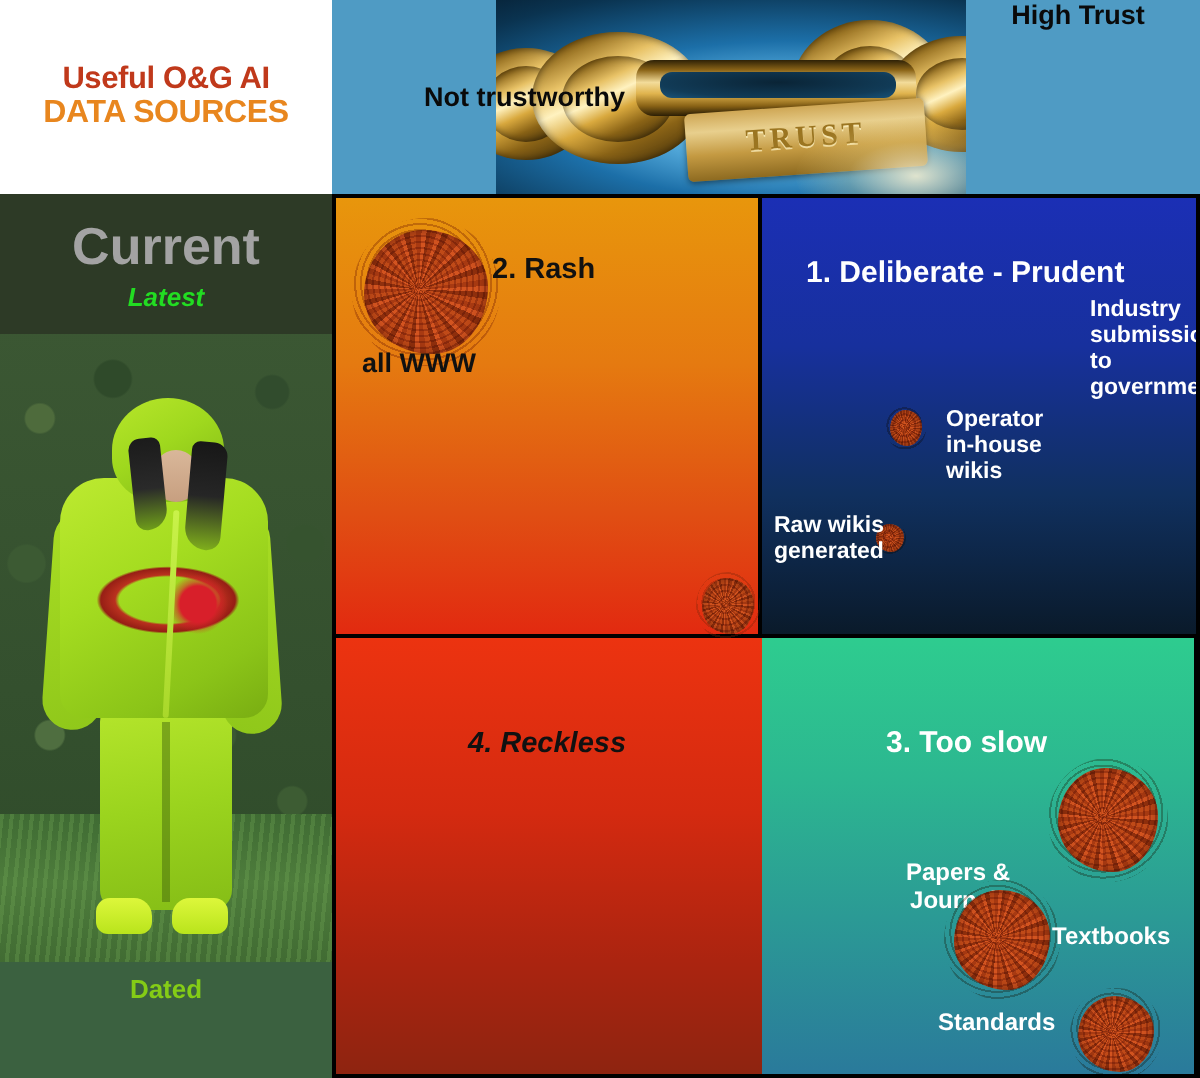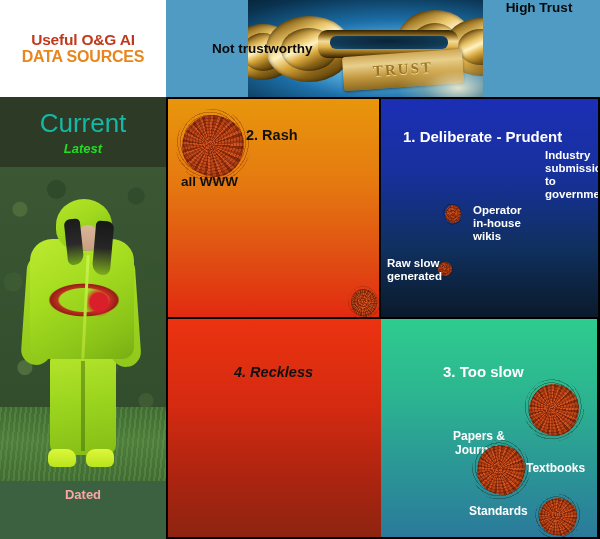--- a/index.html
+++ b/index.html
@@ -54,25 +54,25 @@
   .plate span{position:absolute;left:0;right:0;top:8px;text-align:center;
      font-family:"Liberation Serif","DejaVu Serif",serif;font-size:15px;font-weight:bold;
      letter-spacing:2px;color:#9b7521;text-shadow:0 1px 0 rgba(255,245,200,.7);}
   .glow{position:absolute;left:150px;top:58px;width:120px;height:60px;border-radius:50%;
      background:radial-gradient(ellipse at 50% 50%,rgba(255,245,210,.85) 0%,rgba(255,230,150,.25) 40%,rgba(255,230,150,0) 72%);}
 
   
   .leftpanel{position:absolute;left:0;top:97px;width:166px;height:442px;background:#2f4a2c;overflow:hidden;}
   .lp-top{position:absolute;left:0;top:0;width:166px;height:70px;background:#2d3a26;z-index:3;
           display:flex;flex-direction:column;align-items:center;justify-content:center;}
-  .lp-top .cur{font-size:26px;font-weight:normal;color:#14b8a6;line-height:1;}
+  .lp-top .cur{font-size:26px;font-weight:bold;color:#a3a3a3;line-height:1;}
   .lp-top .lat{font-size:13px;font-weight:bold;color:#22dd22;margin-top:6px;line-height:1;font-style:italic;}
   .lp-bot{position:absolute;left:0;bottom:0;width:166px;height:58px;background:#3b6140;z-index:3;
           display:flex;align-items:flex-start;justify-content:center;padding-top:6px;box-sizing:border-box;}
-  .lp-bot .dat{font-size:13px;font-weight:bold;color:#fca5a5;}
+  .lp-bot .dat{font-size:13px;font-weight:bold;color:#84cc16;}
 
   
   .photo{position:absolute;left:0;top:66px;width:166px;height:330px;overflow:hidden;
          background:#3a5637;}
   .hedge{position:absolute;inset:0;
     background:
       radial-gradient(circle at 12% 14%,#4e6b3c 0 7px,transparent 8px),
       radial-gradient(circle at 34% 8%,#2f4a2a 0 9px,transparent 10px),
       radial-gradient(circle at 58% 16%,#55744a 0 6px,transparent 7px),
       radial-gradient(circle at 82% 10%,#314c2d 0 8px,transparent 9px),
@@ -256,21 +256,21 @@
 
       <div class="blob b-ope"></div>
       <div class="lbl l-ope">
         <div>Operator</div>
         <div>in-house</div>
         <div>wikis</div>
       </div>
 
       <div class="blob b-raw"></div>
       <div class="lbl l-raw">
-        <div>Raw slow</div>
+        <div>Raw wikis</div>
         <div>generated</div>
       </div>
     </div>
 
     <div class="q q4">
       <div class="qtitle">4. Reckless</div>
     </div>
 
     <div class="q q3">
       <div class="qtitle">3. Too slow</div>

